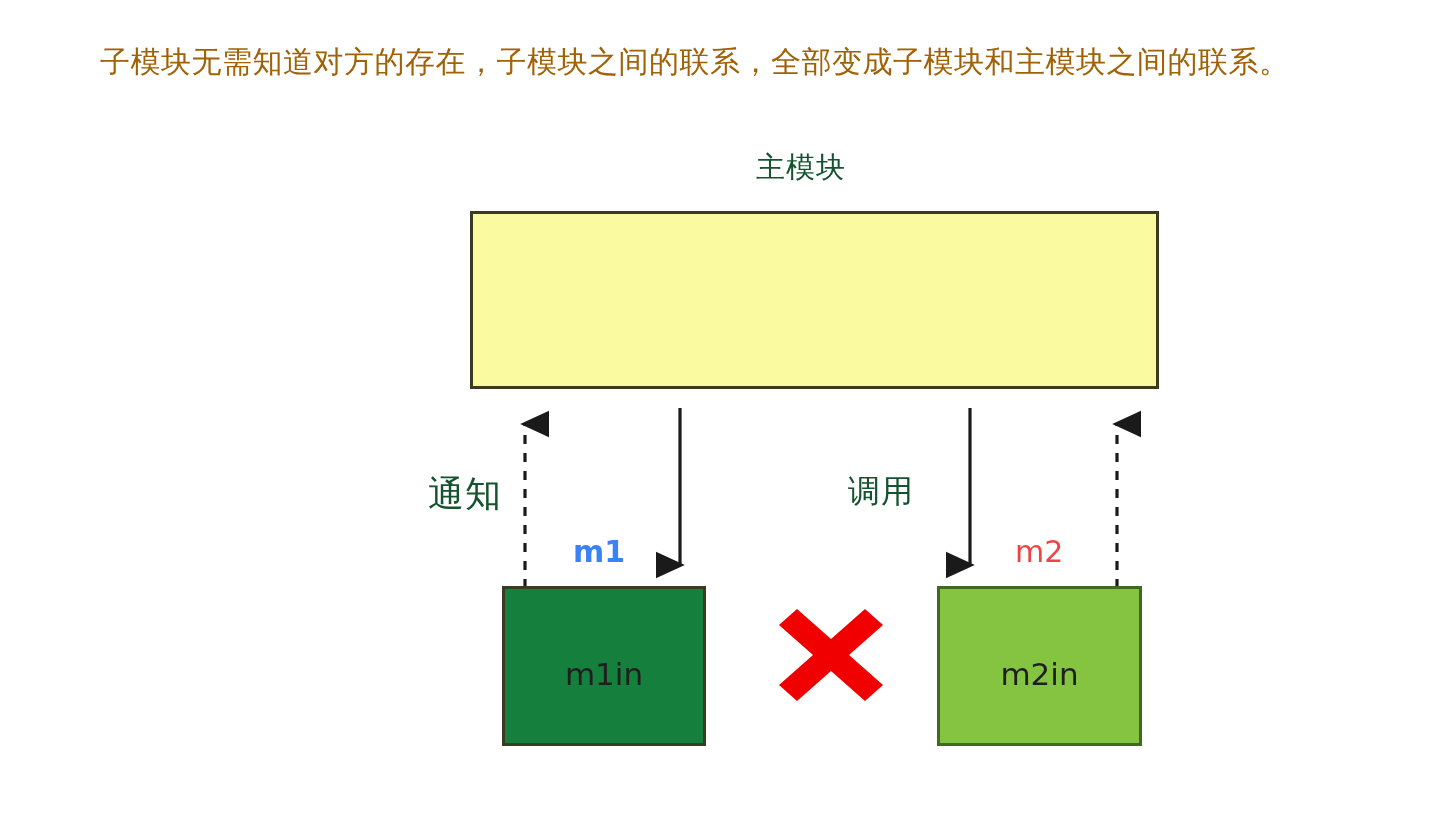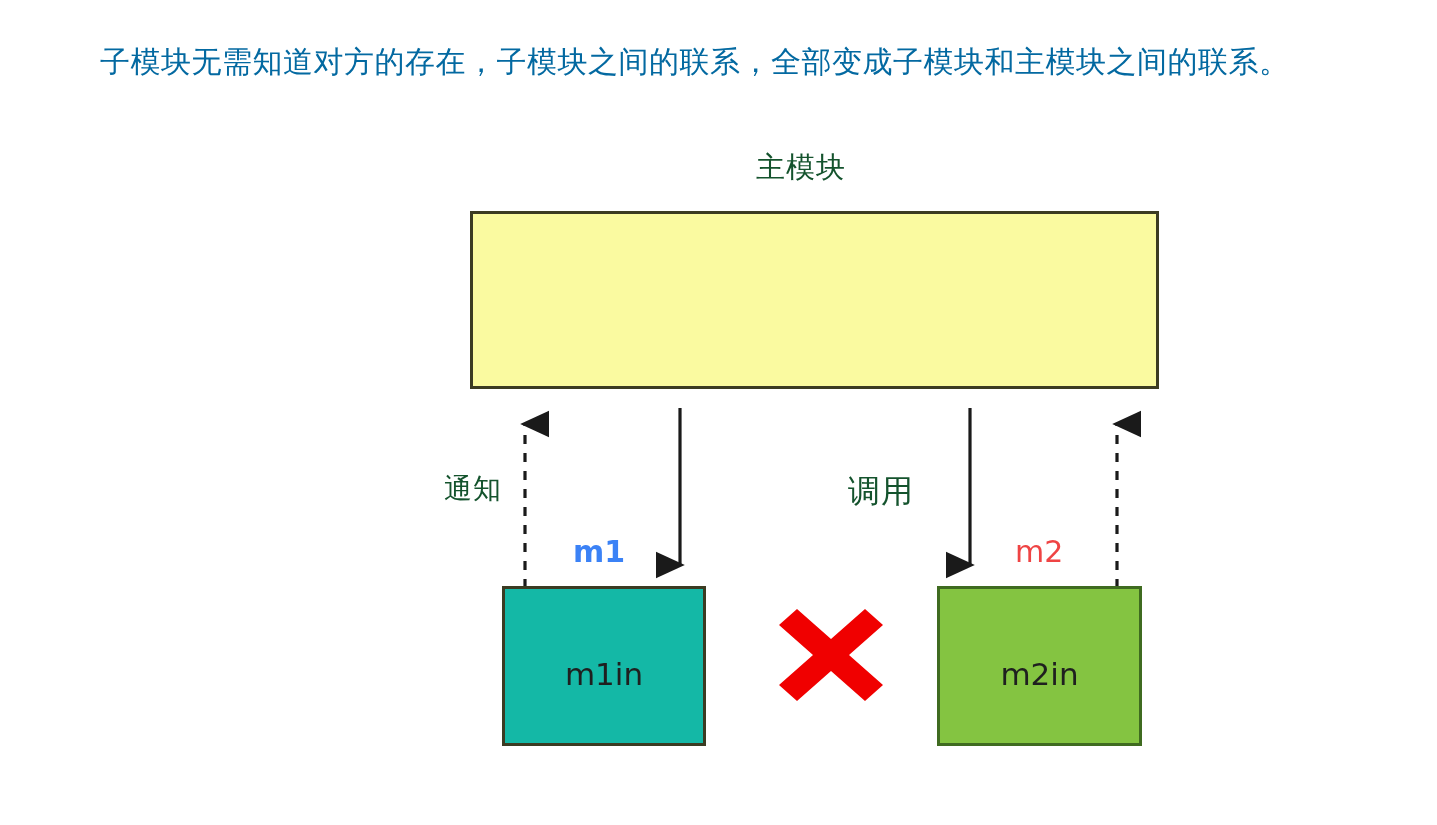--- a/index.html
+++ b/index.html
@@ -20,21 +20,21 @@
     overflow: hidden;
   }
   #title {
     position: absolute;
     left: 100px;
     top: 40px;
     width: 1260px;
     font-size: 30px;
     line-height: 44px;
     letter-spacing: 0.5px;
-    color: #0369a1;
+    color: #a16207;
     white-space: nowrap;
   }
   #canvas {
     position: absolute;
     left: 0;
     top: 0;
     width: 1437px;
     height: 825px;
   }
   .diag-label {
@@ -42,23 +42,23 @@
     color: #14532d;
     white-space: nowrap;
   }
   #label-main {
     left: 756px;
     top: 148px;
     font-size: 29px;
     letter-spacing: 1px;
   }
   #label-notify {
-    left: 444px;
+    left: 428px;
     top: 470px;
-    font-size: 28px;
+    font-size: 36px;
     letter-spacing: 1px;
   }
   #label-call {
     left: 848px;
     top: 470px;
     font-size: 32px;
     letter-spacing: 1px;
   }
   #label-m1 {
     left: 573px;
@@ -147,21 +147,21 @@
   <div class="box" id="box-main" style="background:#FAFAA0; border:3px solid #3b3b22;"></div>
 
   <div class="diag-label" id="label-notify">通知</div>
 
   <div class="diag-label" id="label-call">调用</div>
 
   <div class="diag-label" id="label-m1">m1</div>
 
   <div class="diag-label" id="label-m2">m2</div>
 
-  <div class="box" id="box-m1" style="background:#14b8a6; border:3px solid #3b3b22;">
+  <div class="box" id="box-m1" style="background:#15803d; border:3px solid #3b3b22;">
     <div class="box-text">m1in</div>
   </div>
 
   <div class="box" id="box-m2" style="background:#84C441; border:3px solid #3f6b20;">
     <div class="box-text">m2in</div>
   </div>
 
   <svg id="xmark" viewBox="0 0 108 96" xmlns="http://www.w3.org/2000/svg">
     <path d="M 2 18 L 20 2 L 54 32 L 88 2 L 106 18 L 72 48 L 106 78 L 88 94 L 54 64 L 20 94 L 2 78 L 36 48 Z" fill="#F00000"></path>
   </svg>

